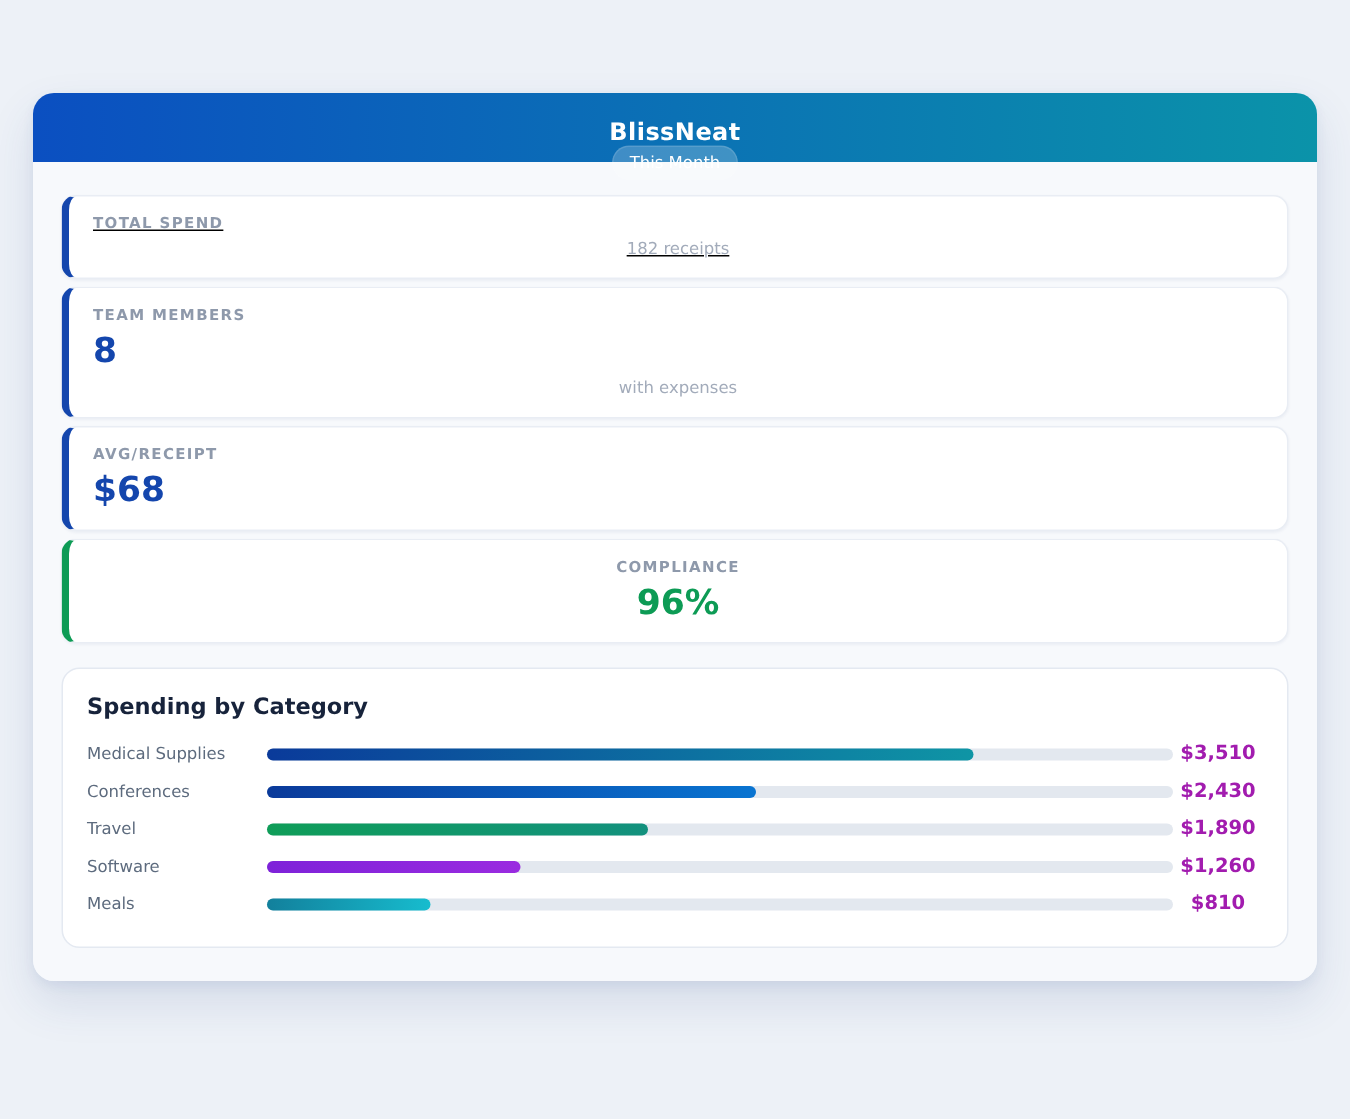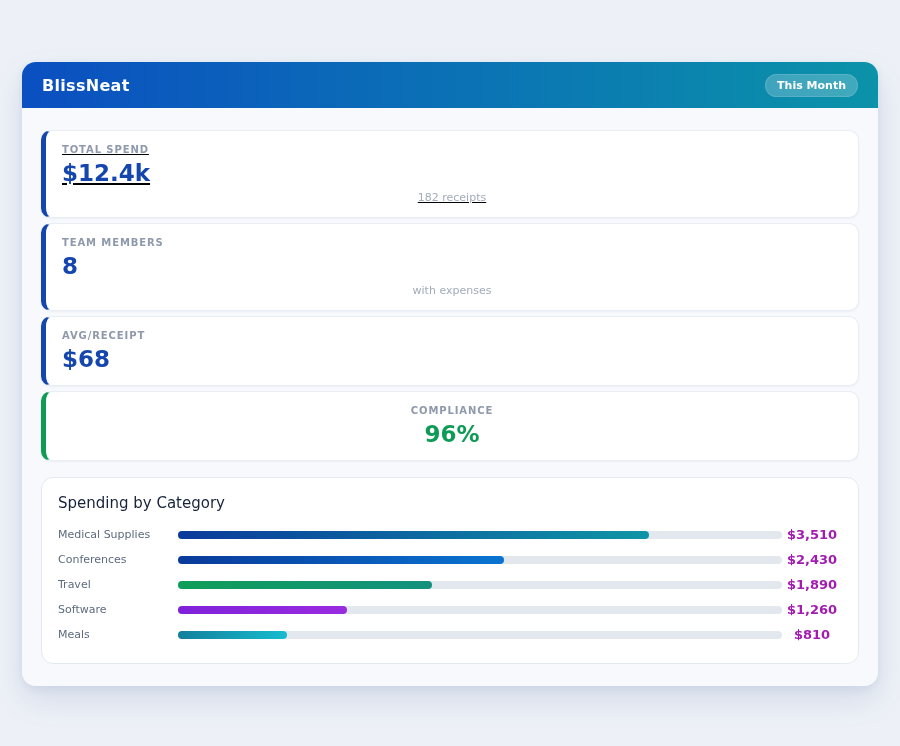--- a/index.html
+++ b/index.html
@@ -10,28 +10,29 @@
   }
   .app-card {
     width:856px;
     margin:62px 22px 0;
     border-radius:14px;
     box-shadow:0 14px 30px rgba(45,75,140,.13), 0 3px 8px rgba(45,75,140,.07);
   }
   .header {
     height:46px;
     display:flex; align-items:center; justify-content:space-between;
-    padding:4px 20px;
+    padding:16px 20px;
     border-radius:14px 14px 0 0;
+    flex-direction:column;
   }
   .app-title {
     color:#ffffff; font-size:16px; font-weight:bold; letter-spacing:.3px;
   }
   .badge {
-    color:#ffffff; font-size:11px; font-weight:bold;
+    color:#ffffff; font-size:11px; font-weight:normal;
     background:rgba(255,255,255,.22);
     padding:5px 12px; border-radius:999px;
     box-shadow:inset 0 0 0 1px rgba(255,255,255,.12);
     cursor:pointer;
   }
   .card-body {
     background:#f7f9fc;
     padding:22px 19px;
     border-radius:0 0 14px 14px;
   }
@@ -54,41 +55,40 @@
     font-size:11px; color:#a2abba; margin-top:4px; line-height:14px;text-align:center;
   }
   .panel {
     background:#ffffff;
     border:1px solid #e4e9f1;
     border-radius:12px;
     padding:16px;
     margin-top:16px;
   }
   .panel-title {
-    font-size:15px; font-weight:normal; color:#17233b; margin-bottom:9px; line-height:19px;
+    font-size:15px; font-weight:bold; color:#17233b; margin-bottom:9px; line-height:19px;
   }
   .crow { display:flex; align-items:center; height:25px; }
   .clabel { width:120px; font-size:11px; color:#5d6b7e; white-space:nowrap; }
   .ctrack { flex:1; height:8px; border-radius:4px; background:#e3e8ef; position:relative; }
   .cfill  { height:8px; border-radius:4px; position:absolute; left:0; top:0; }
   .cvalue { width:60px; text-align:center; font-size:13px; font-weight:bold; color:#a21caf; white-space:nowrap; }
 </style>
 </head>
 <body style="background: rgb(237, 241, 247);">
 
 <div class="app-card">
   <div class="header" id="app-header" style="background: linear-gradient(90deg, rgb(11, 79, 193), rgb(11, 147, 169));">
     <div class="app-title">BlissNeat</div>
     <div class="badge">This Month</div>
   </div>
   <div class="card-body">
     <div id="stats-list">
         <div class="stat" style="border-left-color: rgb(20, 70, 173); text-decoration: underline;">
           <div class="stat-label">TOTAL SPEND</div>
-          <div class="stat-value" style="color: rgb(20, 70, 173);">$12.4k</div>
           <div class="stat-sub">182 receipts</div>
         </div>
         <div class="stat" style="border-left-color: rgb(20, 70, 173);">
           <div class="stat-label">TEAM MEMBERS</div>
           <div class="stat-value" style="color: rgb(20, 70, 173);">8</div>
           <div class="stat-sub">with expenses</div>
         </div>
         <div class="stat" style="border-left-color: rgb(20, 70, 173);">
           <div class="stat-label">AVG/RECEIPT</div>
           <div class="stat-value" style="color: rgb(20, 70, 173);">$68</div>

